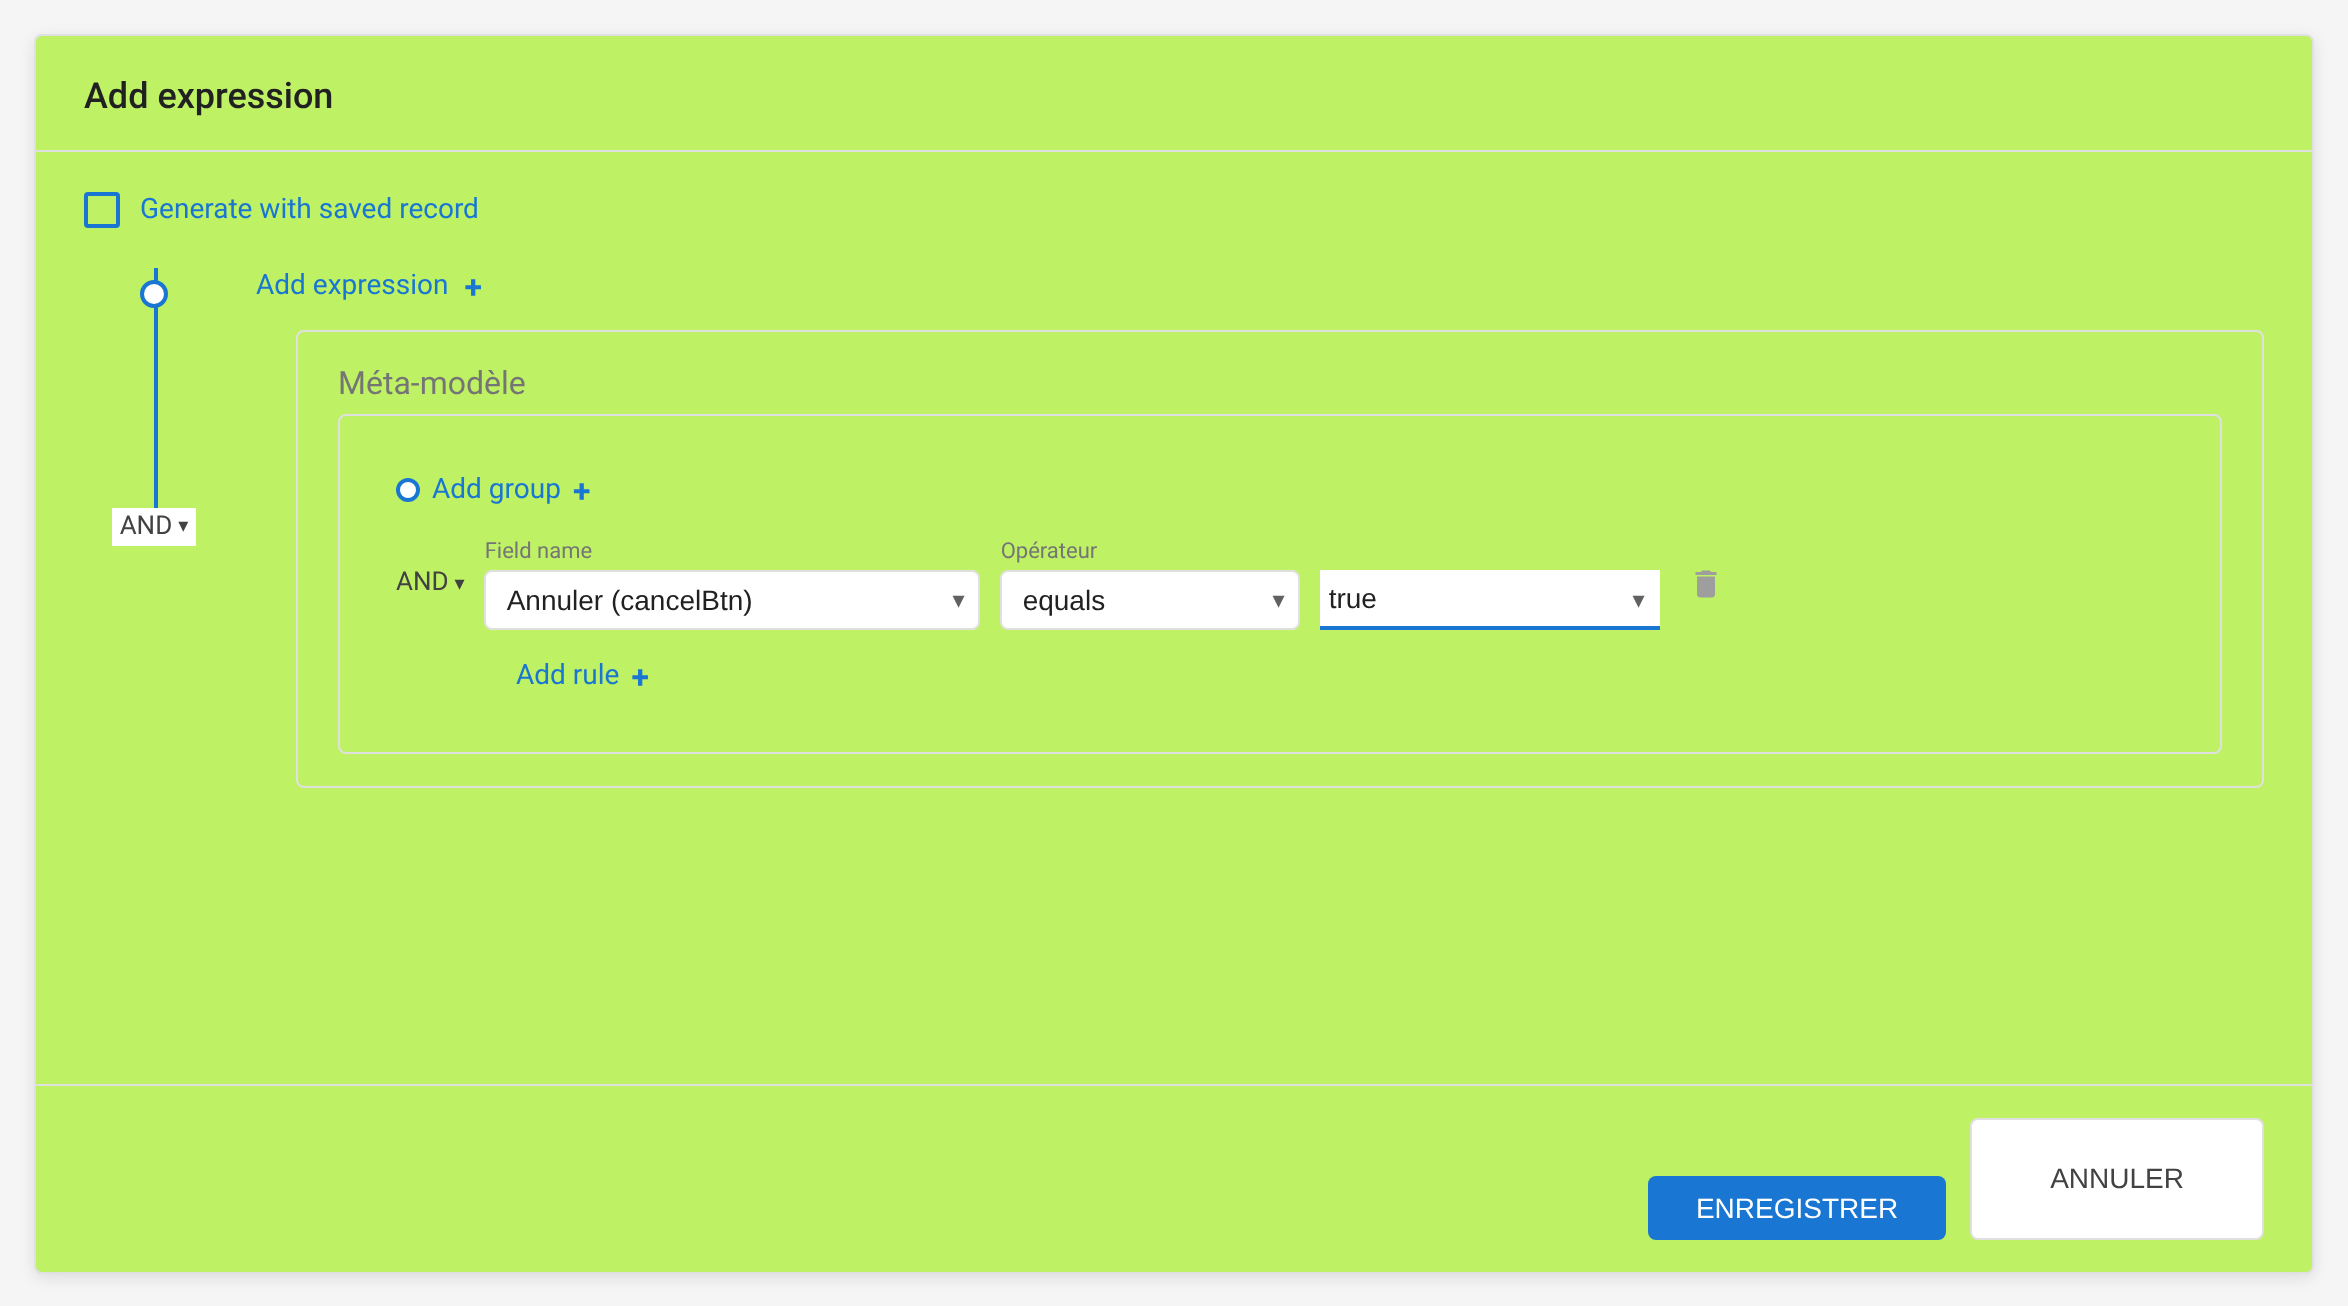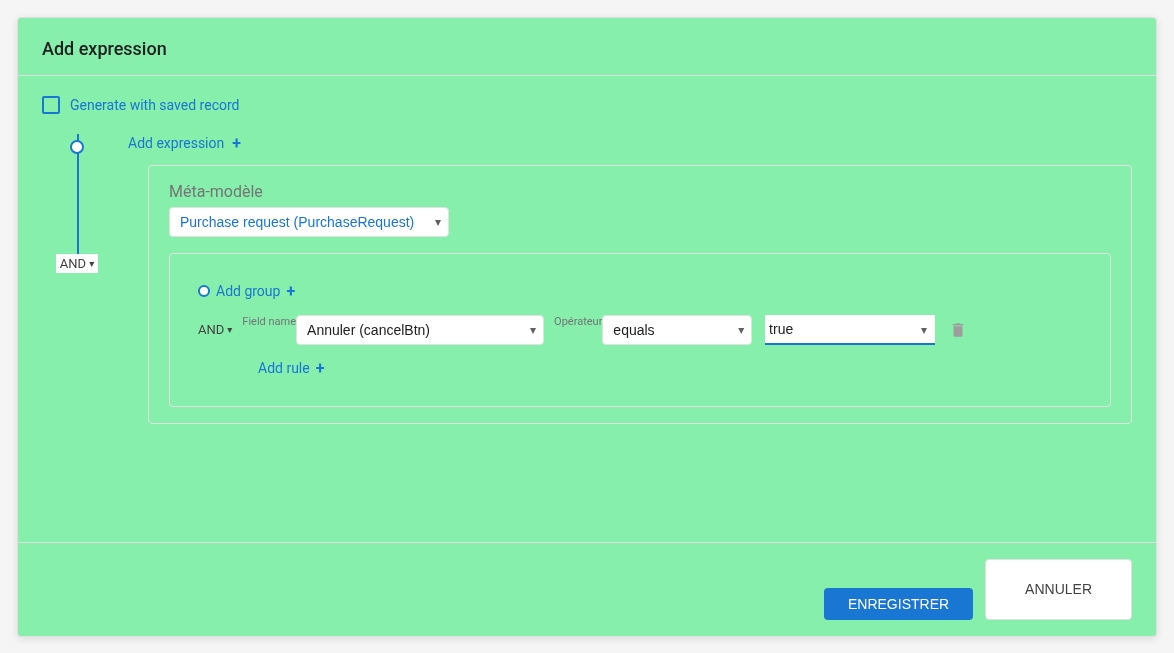--- a/index.html
+++ b/index.html
@@ -8,21 +8,21 @@
       font-size: 14px;
       background: #f5f5f5;
       display: flex;
       justify-content: center;
       align-items: center;
       width: 1174px;
       height: 653px;
       overflow: hidden;
     }
     .dialog {
-      background: #86efac;
+      background: #bef264;
       border: 1px solid #e0e0e0;
       border-radius: 4px;
       width: 1140px;
       height: 620px;
       display: flex;
       flex-direction: column;
       position: relative;
       box-shadow: 0 2px 8px rgba(0,0,0,0.1);
     }
     .dialog-header {
@@ -131,21 +131,21 @@
       font-size: 13px;
       color: #424242;
     }
     .field-name-label {
       font-size: 11px;
       color: #757575;
       margin-bottom: 3px;
     }
     .field-select-wrapper {
       display: flex;
-      flex-direction: row;
+      flex-direction: column;
     }
     .field-select {
       border: 1px solid #e0e0e0;
       border-radius: 4px;
       padding: 6px 28px 6px 10px;
       font-size: 14px;
       color: #212121;
       background: #fff;
       appearance: none;
       -webkit-appearance: none;
@@ -273,27 +273,20 @@
       <div style="flex:1; padding-left:16px;">
 
         <div class="add-expression-row" style="padding-left:0; margin-bottom:12px; display:flex; align-items:center; gap:8px;">
           <span class="add-expression-link">Add expression</span>
           <span class="plus-icon">+</span>
         </div>
 
         <div class="expression-card" style="position:relative;">
 
           <div class="meta-model-label">Méta-modèle</div>
-          <div class="meta-model-select">
-            <div class="select-container">
-              <select class="field-select" style="width:280px; color:#1976d2; font-weight:500;">
-                <option value="Purchase request (PurchaseRequest)">Purchase request (PurchaseRequest)</option>
-              </select>
-            </div>
-          </div>
 
           <div class="rules-area">
 
             <div class="add-group-row">
               <div style="width:12px; height:12px; border-radius:50%; border:2px solid #1976d2; background:#fff; flex-shrink:0;"></div>
               <span class="add-group-link">Add group</span>
               <span class="plus-icon">+</span>
             </div>
 
             <div class="rule-row">

